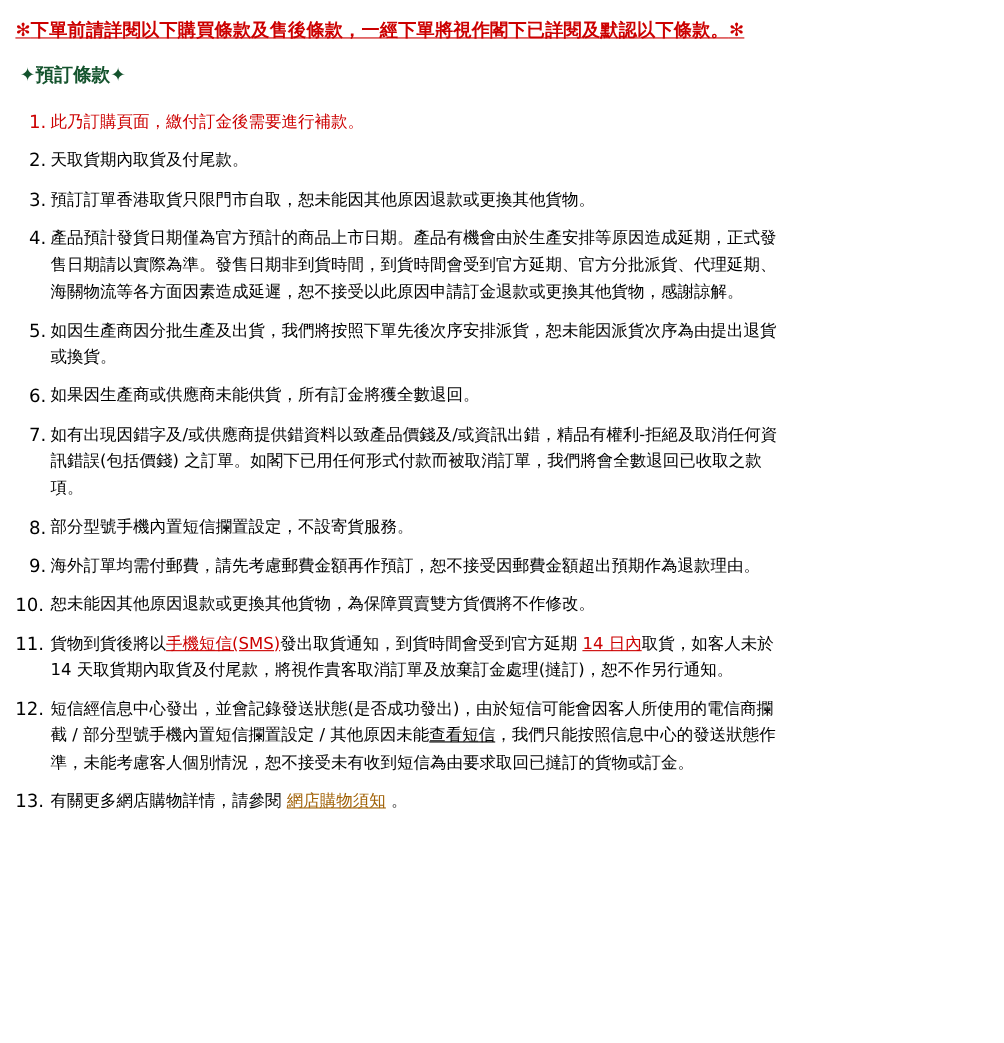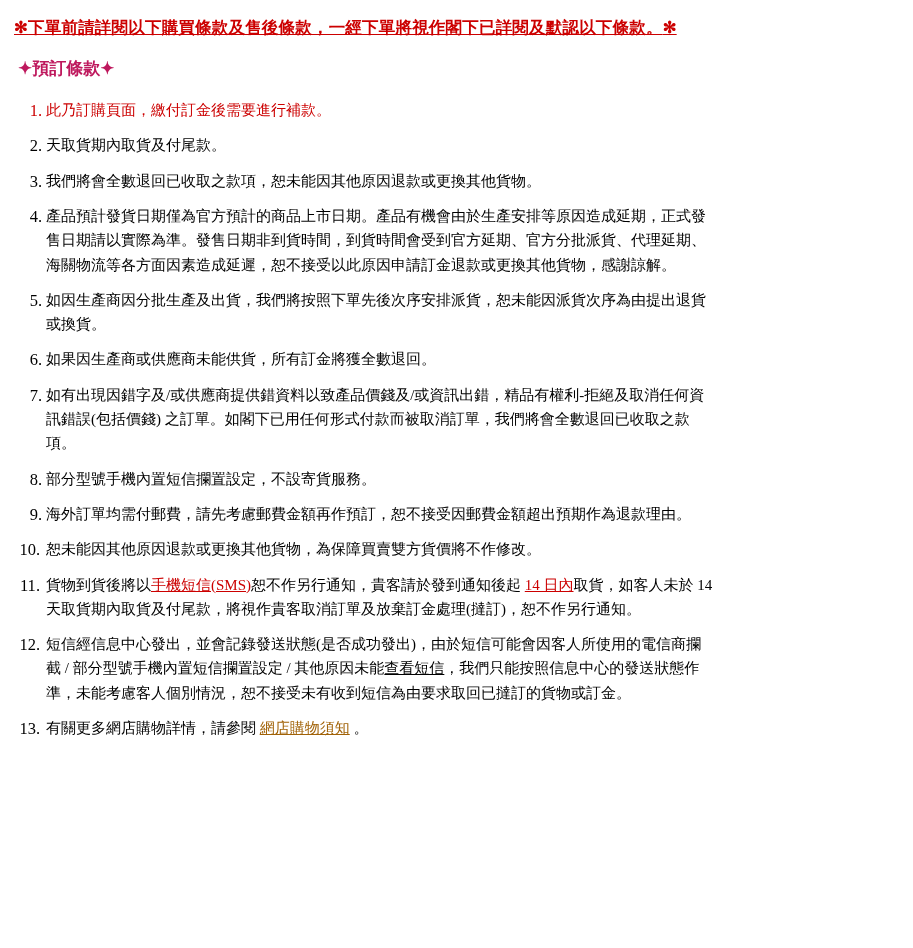--- a/index.html
+++ b/index.html
@@ -10,36 +10,35 @@
   body {
     width: 913px;
     min-height: 948px;
     font-family: "DejaVu Sans", "Liberation Sans", sans-serif;
     color: #000000;
   }
   .page {
     width: 726px;
     box-sizing: border-box;
     padding: 10px 12px 0 12px;
-    font-family: Liberation Serif, serif;
   }
   .notice {
     color: #cc0000;
     font-weight: bold;
     font-size: 16.5px;
     text-decoration: underline;
     letter-spacing: 0.2px;
     margin: 6px 0 18px 2px;
     line-height: 1.4;
   }
   .section-title {
     font-size: 17px;
     font-weight: bold;
     margin: 0 0 18px 6px;
-    color: #be185d;
+    color: #14532d;
   }
   ol.terms {
     list-style: none;
     margin: 0;
     padding: 0;
     counter-reset: term;
   }
   ol.terms > li {
     counter-increment: term;
     position: relative;
@@ -93,27 +92,27 @@
     <span>✻</span><span>下單前請詳閱以下購買條款及售後條款，一經下單將視作閣下已詳閱及默認以下條款。</span><span>✻</span>
   </div>
 
   <div class="section-title">
     <span>✦</span><span>預訂條款</span><span>✦</span>
   </div>
 
   <ol class="terms" id="terms-list">
       <li class="first"><span>此乃訂購頁面，繳付訂金後需要進行補款。</span></li>
       <li><span>天取貨期內取貨及付尾款。</span></li>
-      <li><span>我們將會全數退回已收取之款項，恕未能因其他原因退款或更換其他貨物。</span></li>
+      <li><span>預訂訂單香港取貨只限門市自取，恕未能因其他原因退款或更換其他貨物。</span></li>
       <li><span>產品預計發貨日期僅為官方預計的商品上市日期。產品有機會由於生產安排等原因造成延期，正式發售日期請以實際為準。發售日期非到貨時間，到貨時間會受到官方延期、官方分批派貨、代理延期、海關物流等各方面因素造成延遲，恕不接受以此原因申請訂金退款或更換其他貨物，感謝諒解。</span></li>
       <li><span>如因生產商因分批生產及出貨，我們將按照下單先後次序安排派貨，恕未能因派貨次序為由提出退貨或換貨。</span></li>
       <li><span>如果因生產商或供應商未能供貨，所有訂金將獲全數退回。</span></li>
       <li><span>如有出現因錯字及/或供應商提供錯資料以致產品價錢及/或資訊出錯，精品有權利-拒絕及取消任何資訊錯誤(包括價錢) 之訂單。如閣下已用任何形式付款而被取消訂單，我們將會全數退回已收取之款項。</span></li>
       <li><span>部分型號手機內置短信攔置設定，不設寄貨服務。</span></li>
       <li><span>海外訂單均需付郵費，請先考慮郵費金額再作預訂，恕不接受因郵費金額超出預期作為退款理由。</span></li>
       <li class="wide"><span>恕未能因其他原因退款或更換其他貨物，為保障買賣雙方貨價將不作修改。</span></li>
-      <li class="wide"><span>貨物到貨後將以</span><span class="u-red">手機短信(SMS)</span><span>恕不作另行通知，貴客請於發到通知後起 </span><span class="u-red">14 日內</span><span>取貨，如客人未於 14 天取貨期內取貨及付尾款，將視作貴客取消訂單及放棄訂金處理(撻訂)，恕不作另行通知。</span></li>
+      <li class="wide"><span>貨物到貨後將以</span><span class="u-red">手機短信(SMS)</span><span>發出取貨通知，到貨時間會受到官方延期 </span><span class="u-red">14 日內</span><span>取貨，如客人未於 14 天取貨期內取貨及付尾款，將視作貴客取消訂單及放棄訂金處理(撻訂)，恕不作另行通知。</span></li>
       <li class="wide"><span>短信經信息中心發出，並會記錄發送狀態(是否成功發出)，由於短信可能會因客人所使用的電信商攔截 / 部分型號手機內置短信攔置設定 / 其他原因未能</span><span class="u-plain">查看短信</span><span>，我們只能按照信息中心的發送狀態作準，未能考慮客人個別情況，恕不接受未有收到短信為由要求取回已撻訂的貨物或訂金。</span></li>
       <li class="wide"><span>有關更多網店購物詳情，請參閱 </span><span class="link">網店購物須知</span><span> 。</span></li>
     </ol>
 
   <div class="spacer"></div>
 </div>
 
 </body></html>

